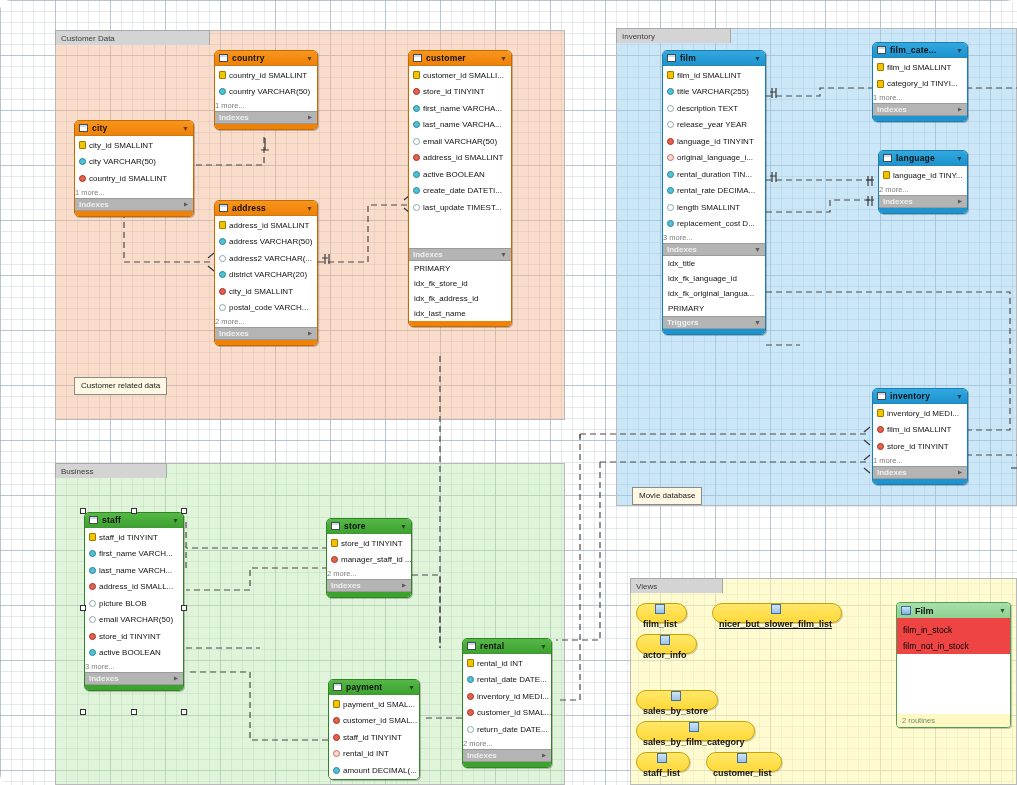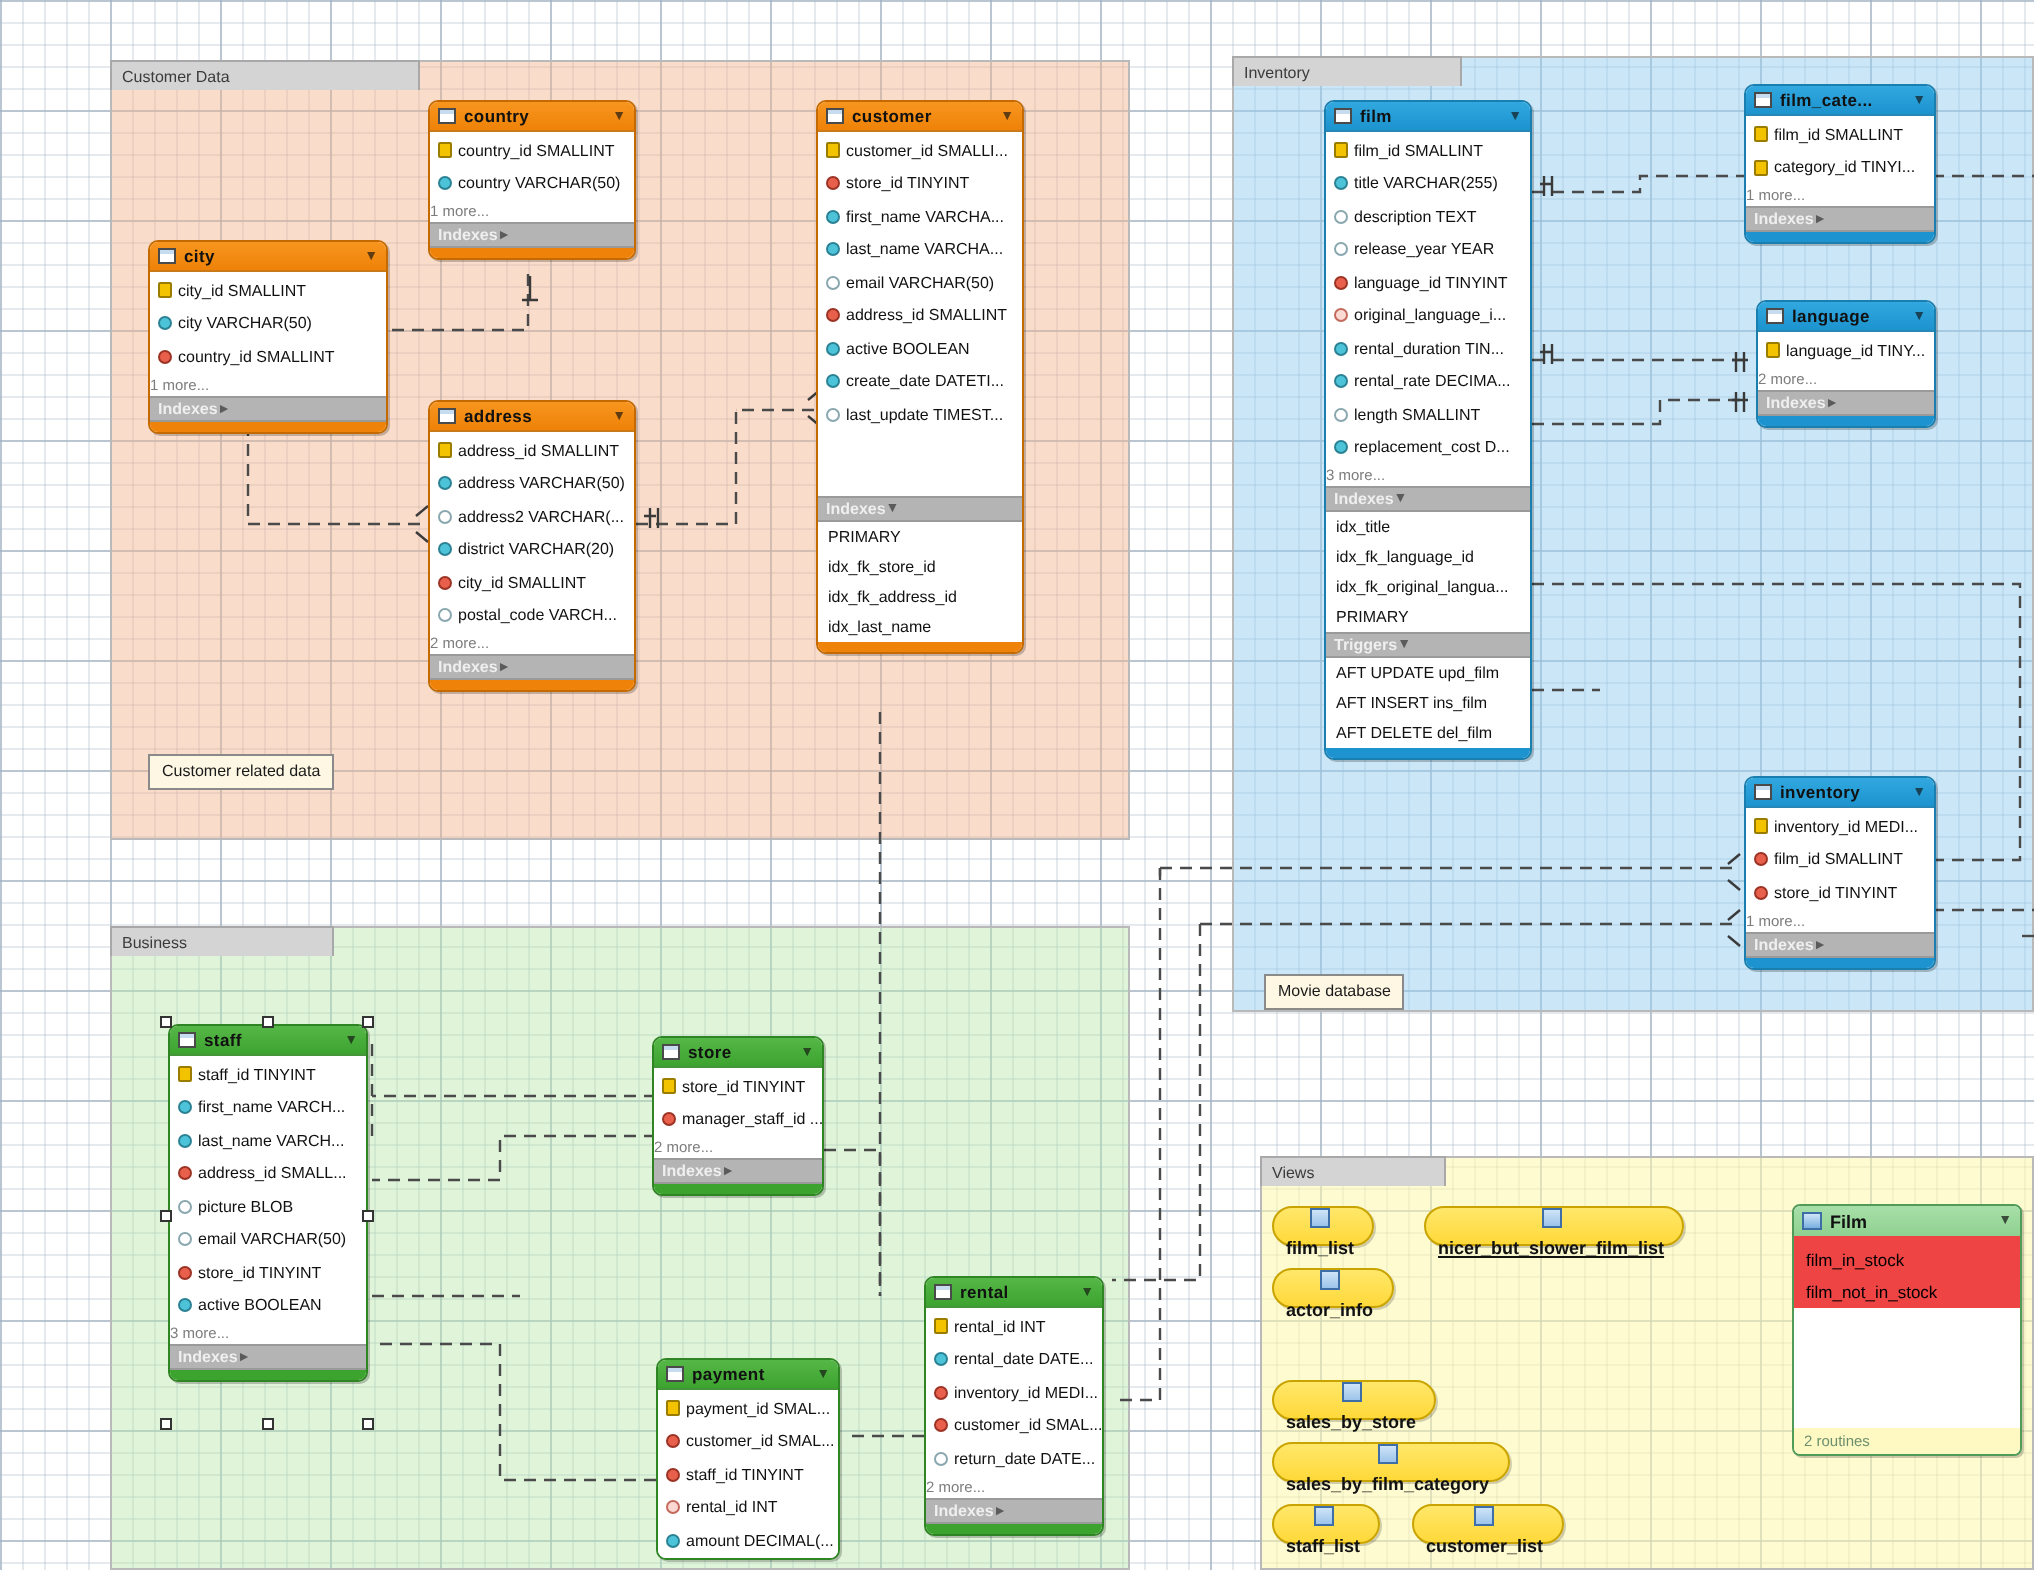--- a/index.html
+++ b/index.html
@@ -15,20 +15,21 @@
   #canvas {
     position:absolute; left:0; top:0; width:1017px; height:785px;
     background-color:#ffffff;
     background-image:
       linear-gradient(to right, rgba(170,185,200,.30) 1px, transparent 1px),
       linear-gradient(to bottom, rgba(170,185,200,.30) 1px, transparent 1px),
       linear-gradient(to right, rgba(140,160,180,.55) 1px, transparent 1px),
       linear-gradient(to bottom, rgba(140,160,180,.55) 1px, transparent 1px);
     background-size: 11px 11px, 11px 11px, 55px 55px, 55px 55px;
     background-position: 0 0, 0 0, 0 0, 0 0;
+    border-radius: 11px;
   }
   
   .layer { position:absolute; border:1px solid #b9b9b9; }
   .layer-title {
     position:absolute; top:-1px; left:-1px; height:15px;
     padding:1px 10px 0 5px;
     background:#d4d4d4; border:1px solid #a8a8a8; border-bottom:none;
     font-size:8px; color:#3b3b3b; line-height:13px; white-space:nowrap;
   }
   .layer-body { position:absolute; inset:0; }
@@ -74,21 +75,21 @@
   }
   .tbl .hdr .tname { flex:1; letter-spacing:.2px; color:#111; overflow:hidden; white-space:nowrap; }
   .tbl .hdr .caret { font-size:7px; opacity:.65; }
   .tbl .cols { background:#fff; padding:1px 0 0 0; }
   .tbl .col {
     height:16.5px; display:flex; align-items:center; gap:3px;
     padding:0 3px 0 4px; white-space:nowrap; overflow:hidden; font-size:8px;
   }
   .tbl .more { text-align:left; color:#7d7d7d; font-size:7.5px; height:11px; line-height:11px; }
   .sec {
-    height:13px; display:flex; align-items:center; justify-content:flex-start;
+    height:13px; display:flex; align-items:center; justify-content:space-between;
     padding:0 4px; background:#b4b4b4; color:#efefef; font-weight:bold;
     font-size:8px; border-top:1px solid #9a9a9a; border-bottom:1px solid #9a9a9a;
   }
   .sec .caret { font-size:7px; color:#5b5b5b; }
   .sec.collapsed .caret { transform:rotate(-90deg); }
   .sec-items { background:#fff; }
   .sec-items .it { height:15px; line-height:15px; padding-left:5px; font-size:8px; white-space:nowrap; overflow:hidden; }
   .foot { height:5px; }
 
   
@@ -457,25 +458,20 @@
     <div class="sec-items">
       <div class="it">idx_title</div>
       <div class="it">idx_fk_language_id</div>
       <div class="it">idx_fk_original_langua...</div>
       <div class="it">PRIMARY</div>
     </div>
     <div class="sec">
         <span>Triggers</span>
         <span class="caret">▼</span>
       </div>
-    <div class="sec-items">
-      <div class="it">AFT UPDATE upd_film</div>
-      <div class="it">AFT INSERT ins_film</div>
-      <div class="it">AFT DELETE del_film</div>
-    </div>
     <div class="foot"></div>
   </div>
 
   <div class="tbl c-blue" style="left:872px; top:42px; width:96px;">
     <div class="hdr">
       <span class="tbl-icon"></span>
       <span class="tname">film_cate...</span>
       <span class="caret">▼</span>
     </div>
     <div class="cols">

